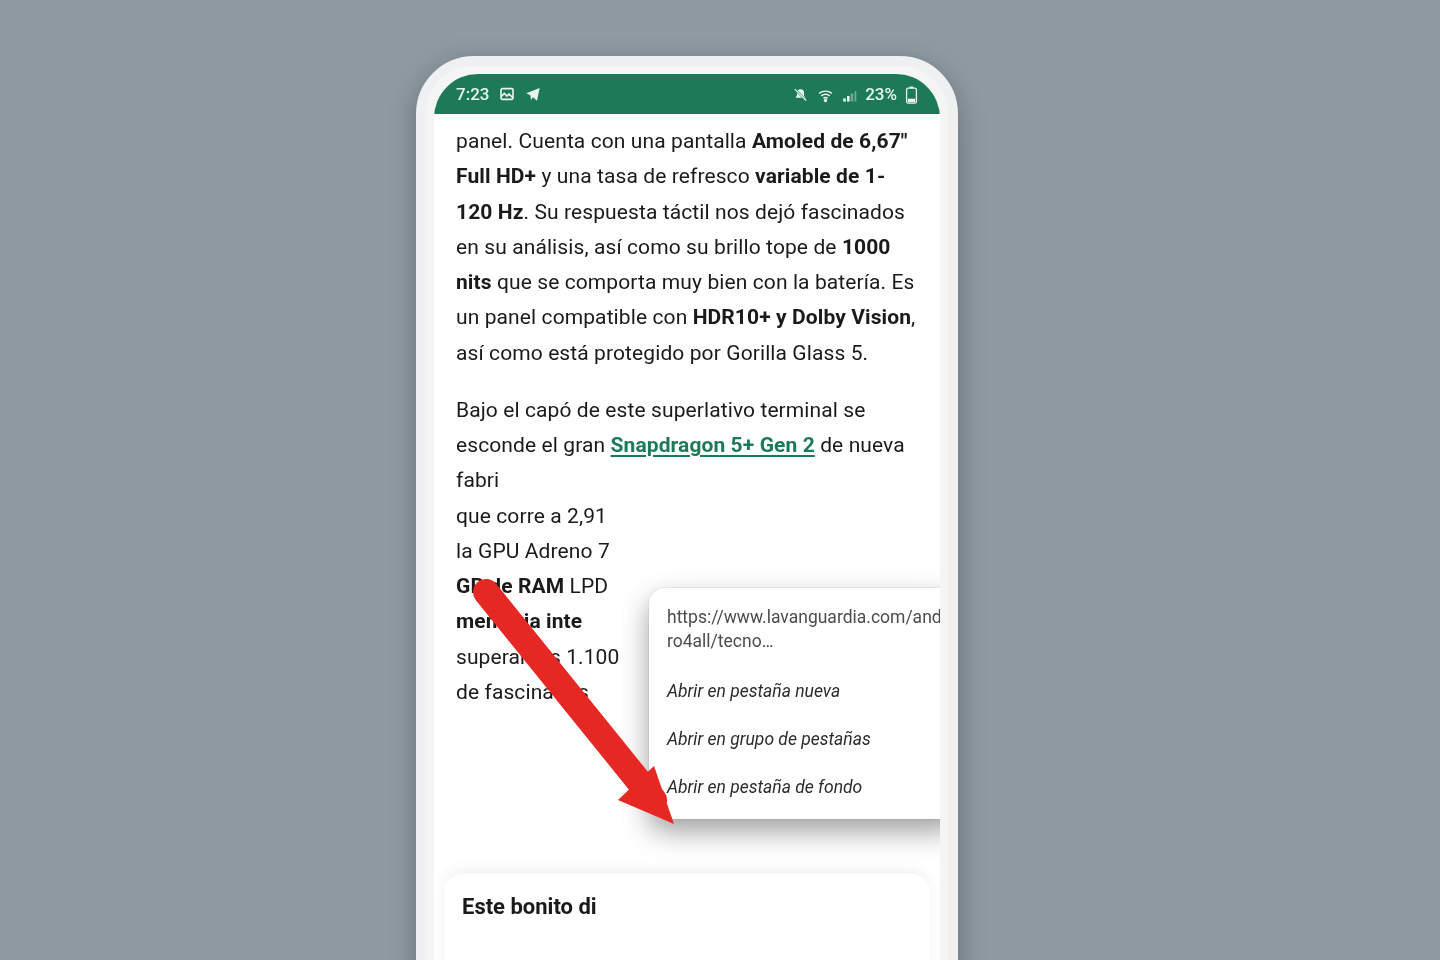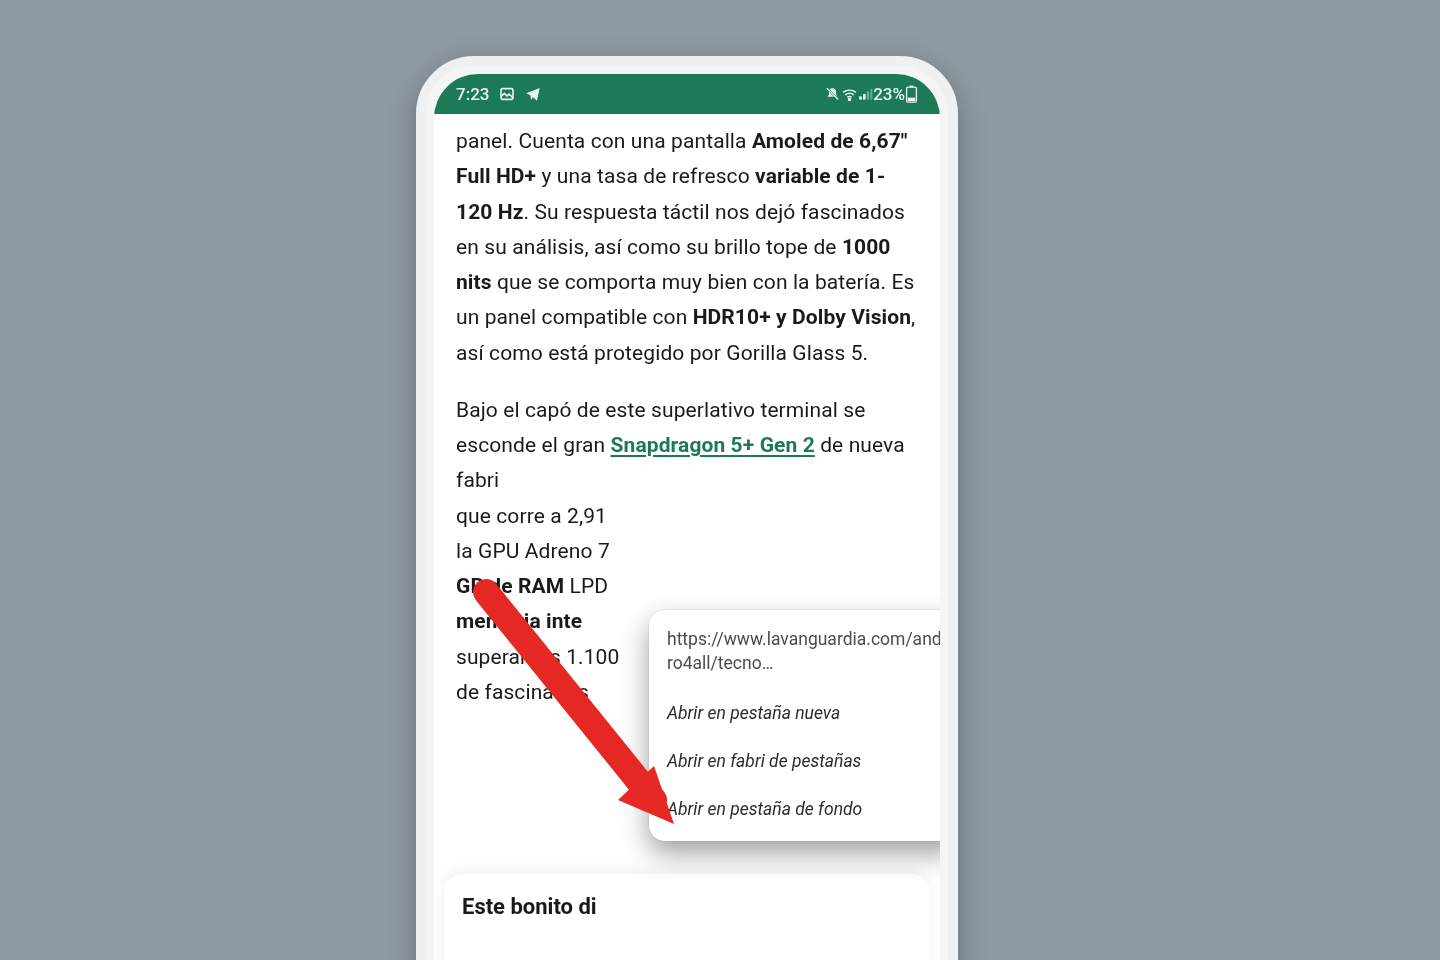--- a/index.html
+++ b/index.html
@@ -29,40 +29,40 @@
   }
   .statusbar{
     background:#1c7a57;
     color:#e9f5ef;
     height:40px;
     display:flex;align-items:center;justify-content:space-between;
     padding:0 22px;
     font-size:17px;font-weight:500;
   }
   .sb-left{display:flex;align-items:center;gap:10px}
-  .sb-right{display:flex;align-items:center;}
+  .sb-right{display:flex;align-items:flex-end;gap:8px}
   .ic{display:inline-flex;align-items:center;justify-content:center}
   .ic svg{display:block}
   .content{
     padding:10px 22px 0 22px;
     color:#1a1a1a;
     font-size:21px;
     line-height:1.68;
     letter-spacing:0.1px;
   }
   .content p{margin:0 0 22px 0}
   .b{font-weight:700}
   .lnk{
     color:#1c7a57;font-weight:700;text-decoration:underline;
     text-decoration-thickness:2px;text-underline-offset:3px;
   }
   
   .ctx{
     position:absolute;
-    left:215px;top:536px;
+    left:215px;top:514px;
     width:276px;
     background:#ffffff;
     border-radius:16px;
     box-shadow:0 12px 28px rgba(0,0,0,0.38),0 0 0 1px rgba(0,0,0,0.04);
     padding:18px 18px 18px 18px;
     color:#2b2b2b;
     font-size:17.5px;
   }
   .ctx .url{
     color:#4c4c4c;
@@ -162,21 +162,21 @@
         </p>
       </div>
 
       <div class="bottomCard">
         <span>Este bonito di</span>
       </div>
 
       <div class="ctx">
         <div class="url">https://www.lavanguardia.com/andro4all/tecno…</div>
         <div class="item">Abrir en pestaña nueva</div>
-        <div class="item">Abrir en fabri de pestañas</div>
+        <div class="item">Abrir en grupo de pestañas</div>
         <div class="item">Abrir en pestaña de fondo</div>
       </div>
 
       <svg class="arrow" viewBox="0 0 230 260">
         <defs>
           <marker id="ah" markerWidth="14" markerHeight="14" refX="7" refY="7" orient="auto">
             <path d="M0 0 L14 7 L0 14 L3 7 Z" fill="#e52823"></path>
           </marker>
         </defs>
         <line x1="18" y1="14" x2="186" y2="222" stroke="#e52823" stroke-width="26" stroke-linecap="round"></line>

